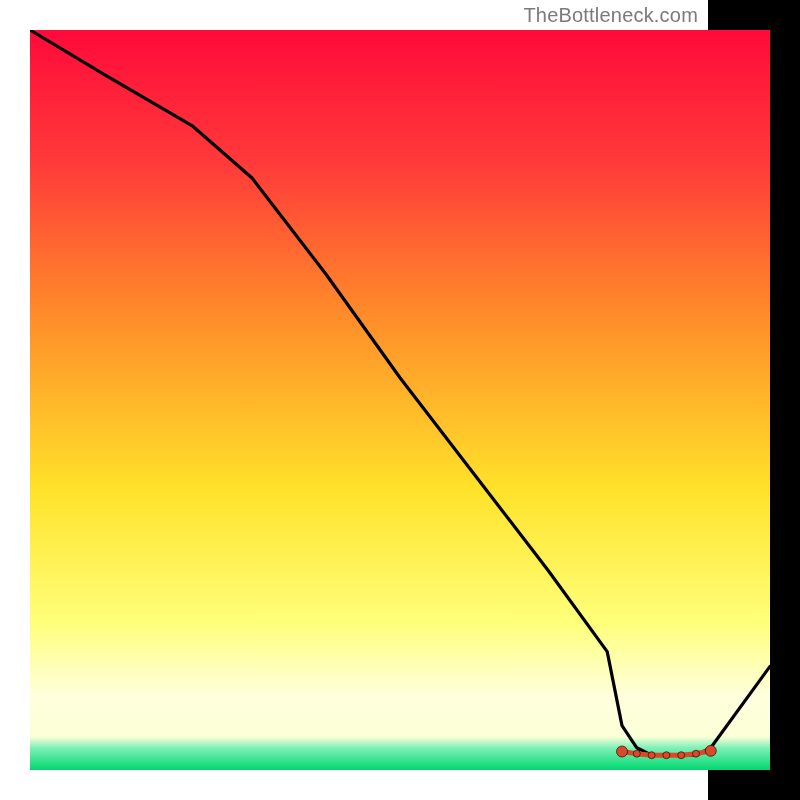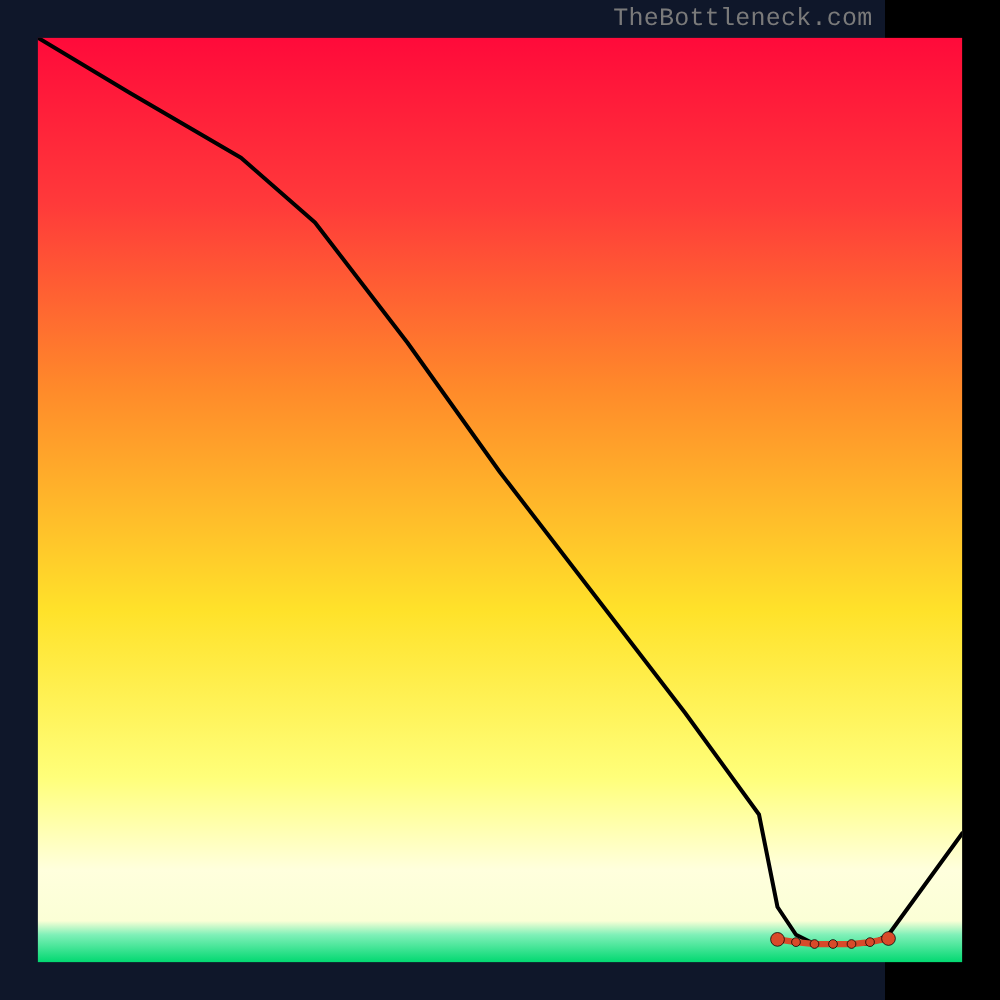--- a/index.html
+++ b/index.html
@@ -8,22 +8,21 @@
     width: 800px;
     height: 800px;
     background: #000;
     font-family: Arial, Helvetica, sans-serif;
     overflow: hidden;
   }
   .frame {
     position: relative;
     width: 708px;
     height: 800px;
-    background: #0f172a;
-    font-family: Liberation Mono, monospace;
+    background: #ffffff;
   }
   .attribution {
     position: absolute;
     top: 4px;
     right: 10px;
     color: #7a7a7a;
     font-size: 20px;
     font-weight: 500;
     letter-spacing: 0.2px;
   }

